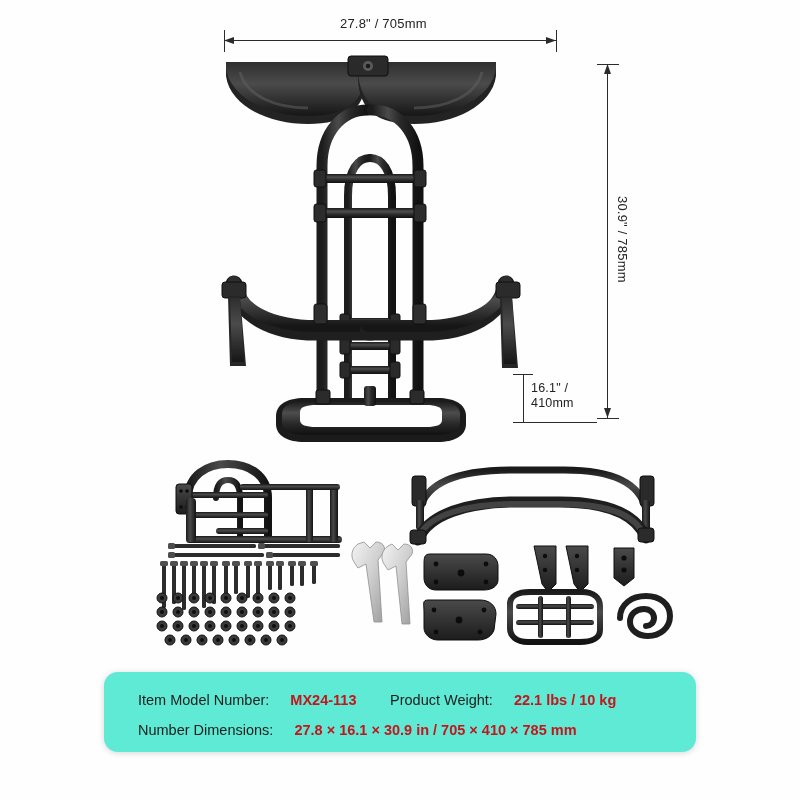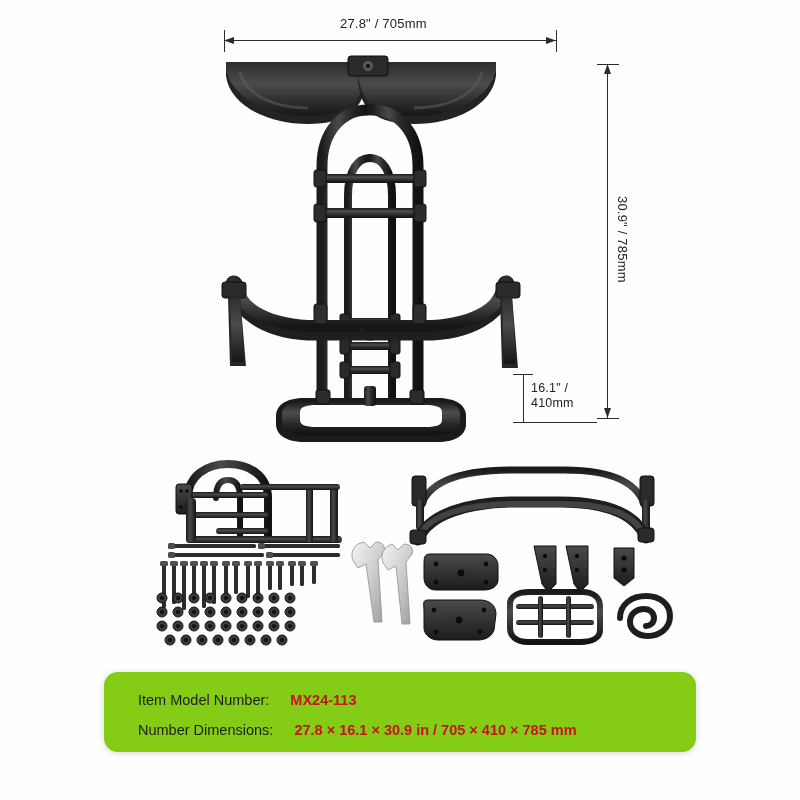--- a/index.html
+++ b/index.html
@@ -77,21 +77,21 @@
     height: 212px;
   }
 
   
   .spec-card {
     position: absolute;
     left: 104px;
     top: 672px;
     width: 592px;
     height: 80px;
-    background: #84cc16;
+    background: #5eead4;
     border-radius: 14px;
     box-shadow: 0 1px 6px rgba(0,0,0,.16);
     padding: 14px 0 0 0;
     box-sizing: border-box;
   }
   .spec-row {
     display: flex;
     align-items: baseline;
     padding: 0 34px;
     font-size: 14.5px;
@@ -465,20 +465,24 @@
       </g>
     </svg>
   </div>
 
   <div class="spec-card">
     <div class="spec-row">
       <div class="spec-col-a">
         <span class="lbl">Item Model Number:</span>
         <span class="val">MX24-113</span>
       </div>
+      <div class="spec-col-b">
+        <span class="lbl">Product Weight:</span>
+        <span class="val">22.1 lbs / 10 kg</span>
+      </div>
     </div>
     <div class="spec-row second">
       <div class="spec-col-b">
         <span class="lbl">Number Dimensions:</span>
         <span class="val">27.8 × 16.1 × 30.9 in / 705 × 410 × 785 mm</span>
       </div>
     </div>
   </div>
 
 </div>

